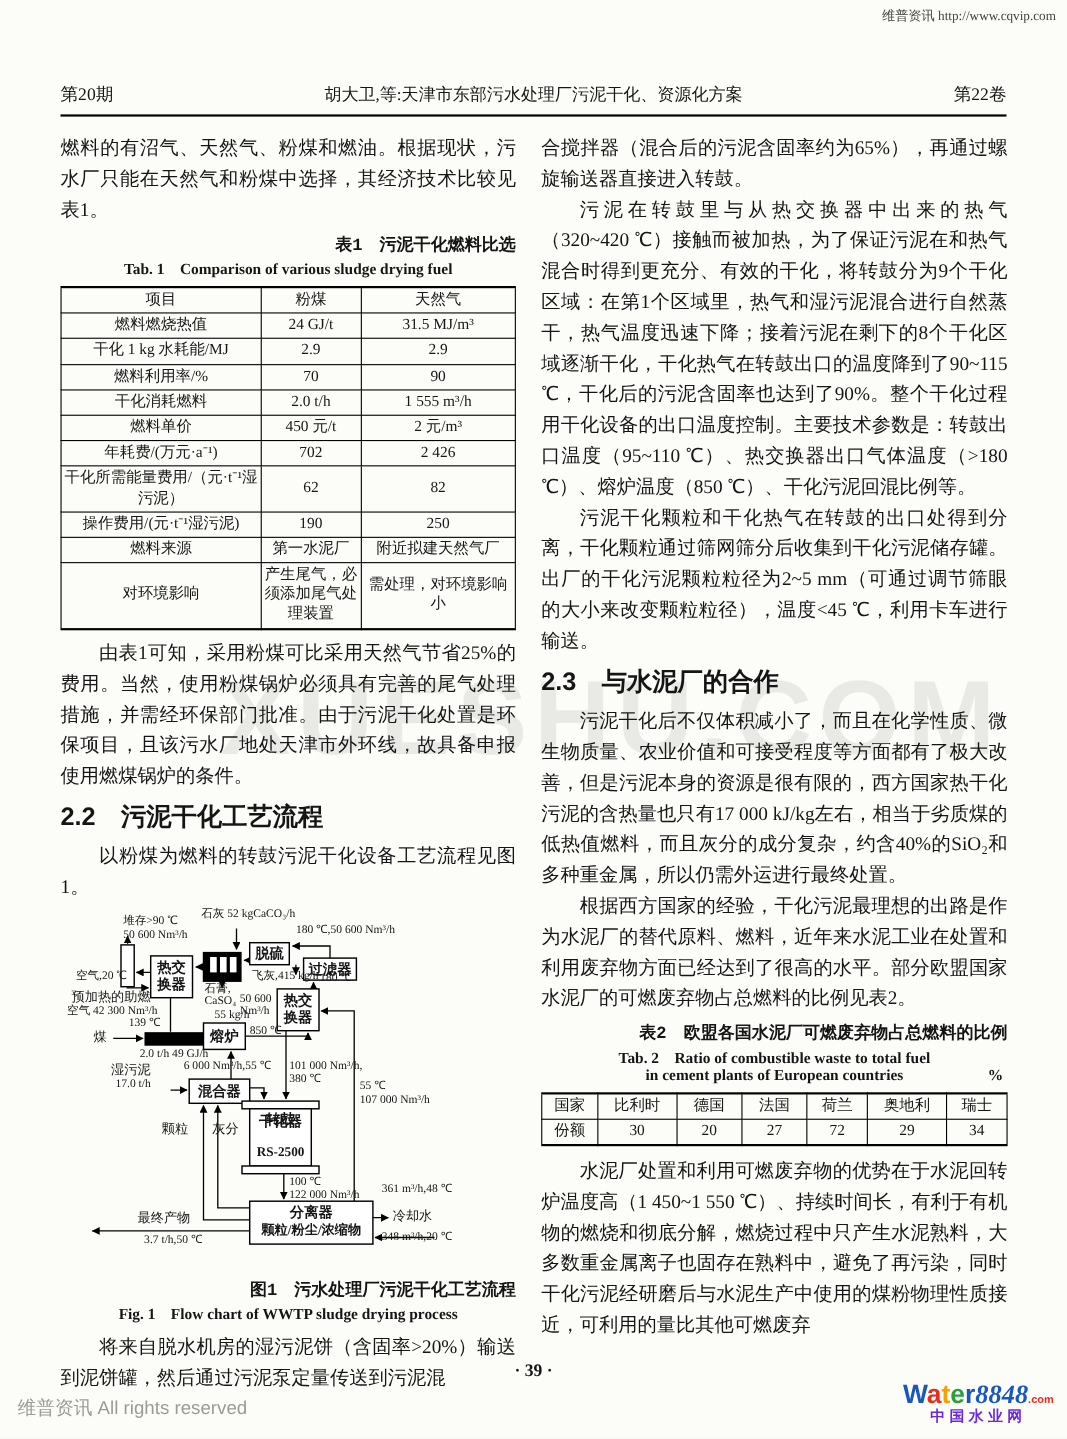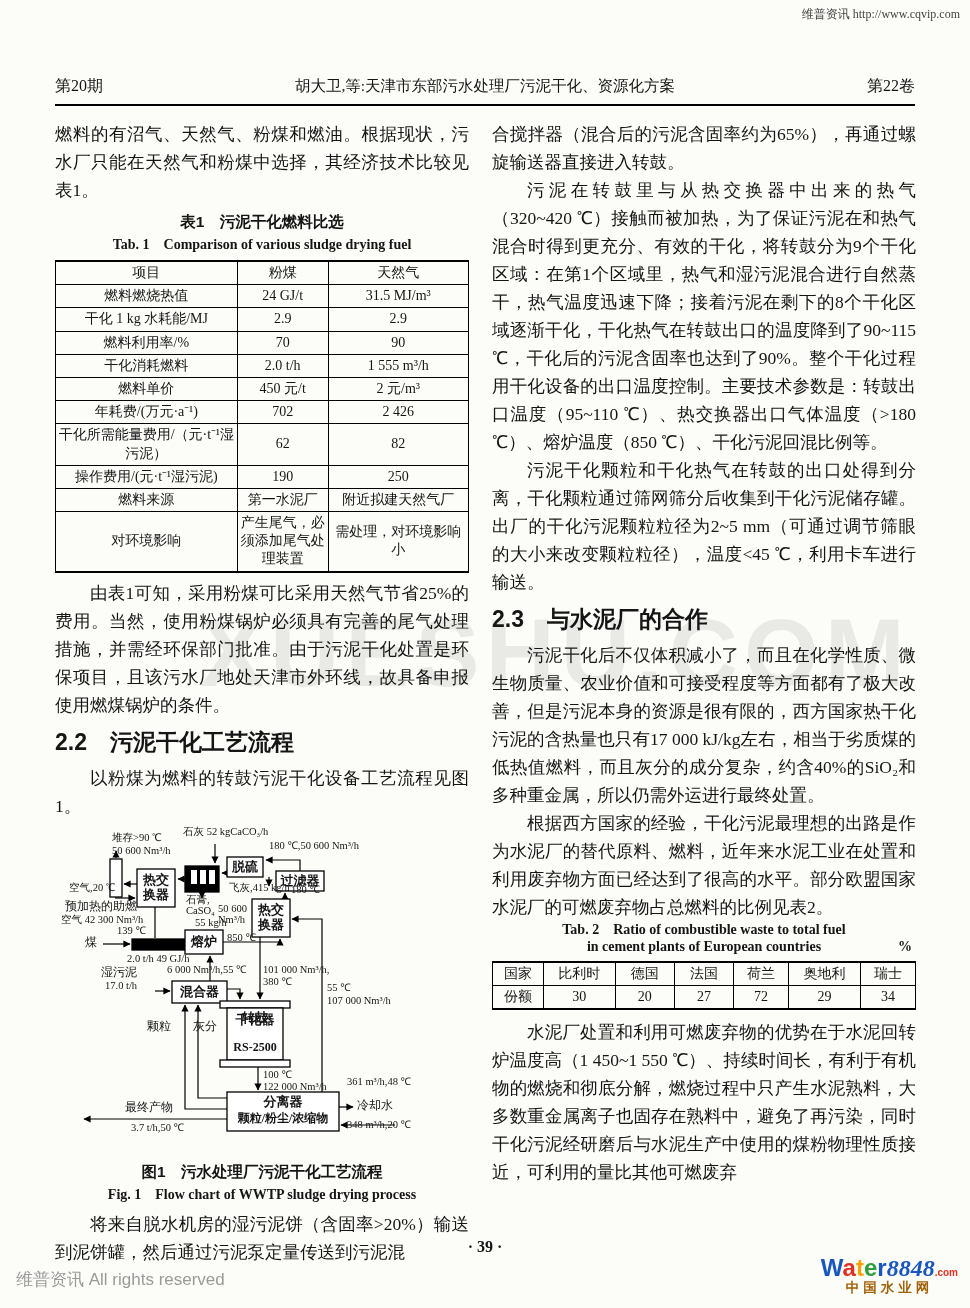--- a/index.html
+++ b/index.html
@@ -13,22 +13,22 @@
   .pagehead .mid{font-size:15.5px;}
   
   .col{position:absolute;top:120px;text-align:justify;}
   .col-left{left:55px;width:414px;}
   .col-right{left:492px;width:424px;}
   p.body{font-size:17.5px;line-height:28px;margin:0;}
   p.ind{text-indent:2em;}
   h3.sec{font-family:"Liberation Sans","DejaVu Sans",sans-serif;font-weight:bold;
          font-size:23px;margin:8px 0 6px 0;text-align:left;}
   
-  .cap-zh{text-align:center;font-weight:bold;font-size:15.5px;
-          font-family:Liberation Sans, sans-serif;margin:8px 0 3px 0;}
+  .cap-zh{text-align:right;font-weight:bold;font-size:15.5px;
+          font-family:Liberation Mono, monospace;margin:8px 0 3px 0;}
   .cap-en{text-align:center;font-weight:bold;font-size:14px;margin:0 0 6px 0;}
   .cap-en3{position:relative;text-align:center;font-weight:bold;font-size:14px;margin:0 0 6px 0;}
   .cap-en3 .pct{position:absolute;right:4px;top:0;font-weight:bold;}
   
   table.datatbl{border-collapse:collapse;width:100%;
         border-top:2.5px solid #000;border-bottom:2.5px solid #000;}
   table.datatbl td{border:1px solid #000;text-align:center;font-size:14px;
         padding:2px 2px;line-height:1.3;}
   
   .fig{position:relative;width:414px;height:332px;margin-top:4px;}
@@ -45,21 +45,21 @@
   
   .pageno{position:absolute;left:0;width:970px;top:1238px;text-align:center;
           font-size:16px;font-weight:bold;}
   .foot-left{position:absolute;left:16px;top:1268px;font-size:17px;color:#9a9a9a;
              font-family:"Liberation Sans","DejaVu Sans",sans-serif;}
   .logo{position:absolute;right:12px;top:1255px;text-align:center;line-height:1.1;
         font-family:"Liberation Sans","DejaVu Sans",sans-serif;}
   .logo .wordmark{font-size:24px;font-weight:bold;}
   .logo .num{font-style:italic;color:#1857c0;font-family:"Liberation Serif",serif;}
   .logo .dotcom{font-size:10px;color:#e03020;font-weight:bold;text-align:center;}
-  .logo .cn{font-size:13.5px;font-weight:bold;color:#a16207;letter-spacing:4px;}
+  .logo .cn{font-size:13.5px;font-weight:bold;color:#6d28d9;letter-spacing:4px;}
   .c1{color:#1857c0;} .c2{color:#e03020;} .c3{color:#f6a100;} .c4{color:#2e9e3a;}
 </style>
 </head>
 <body>
 
 <div id="page">
 
   <div class="wm-top">维普资讯 http://www.cqvip.com</div>
 
   <div class="pagehead">
@@ -257,20 +257,21 @@
   </div>
 
   <div class="col col-right">
     <p class="body">合搅拌器（混合后的污泥含固率约为65%），再通过螺旋输送器直接进入转鼓。</p>
     <p class="body ind">污泥在转鼓里与从热交换器中出来的热气（320~420 ℃）接触而被加热，为了保证污泥在和热气混合时得到更充分、有效的干化，将转鼓分为9个干化区域：在第1个区域里，热气和湿污泥混合进行自然蒸干，热气温度迅速下降；接着污泥在剩下的8个干化区域逐渐干化，干化热气在转鼓出口的温度降到了90~115 ℃，干化后的污泥含固率也达到了90%。整个干化过程用干化设备的出口温度控制。主要技术参数是：转鼓出口温度（95~110 ℃）、热交换器出口气体温度（&gt;180 ℃）、熔炉温度（850 ℃）、干化污泥回混比例等。</p>
     <p class="body ind">污泥干化颗粒和干化热气在转鼓的出口处得到分离，干化颗粒通过筛网筛分后收集到干化污泥储存罐。出厂的干化污泥颗粒粒径为2~5 mm（可通过调节筛眼的大小来改变颗粒粒径），温度&lt;45 ℃，利用卡车进行输送。</p>
     <h3 class="sec">2.3　与水泥厂的合作</h3>
     <p class="body ind">污泥干化后不仅体积减小了，而且在化学性质、微生物质量、农业价值和可接受程度等方面都有了极大改善，但是污泥本身的资源是很有限的，西方国家热干化污泥的含热量也只有17 000 kJ/kg左右，相当于劣质煤的低热值燃料，而且灰分的成分复杂，约含40%的SiO₂和多种重金属，所以仍需外运进行最终处置。</p>
     <p class="body ind">根据西方国家的经验，干化污泥最理想的出路是作为水泥厂的替代原料、燃料，近年来水泥工业在处置和利用废弃物方面已经达到了很高的水平。部分欧盟国家水泥厂的可燃废弃物占总燃料的比例见表2。</p>
 
+    <div class="cap-zh">表2　欧盟各国水泥厂可燃废弃物占总燃料的比例</div>
     <div class="cap-en" style="margin:0">Tab. 2　Ratio of combustible waste to total fuel</div>
     <div class="cap-en3">
       <span>in cement plants of European countries</span>
       <span class="pct">%</span>
     </div>
 
     <table class="datatbl">
       <colgroup>
           <col style="width:12%">
           <col style="width:17%">

